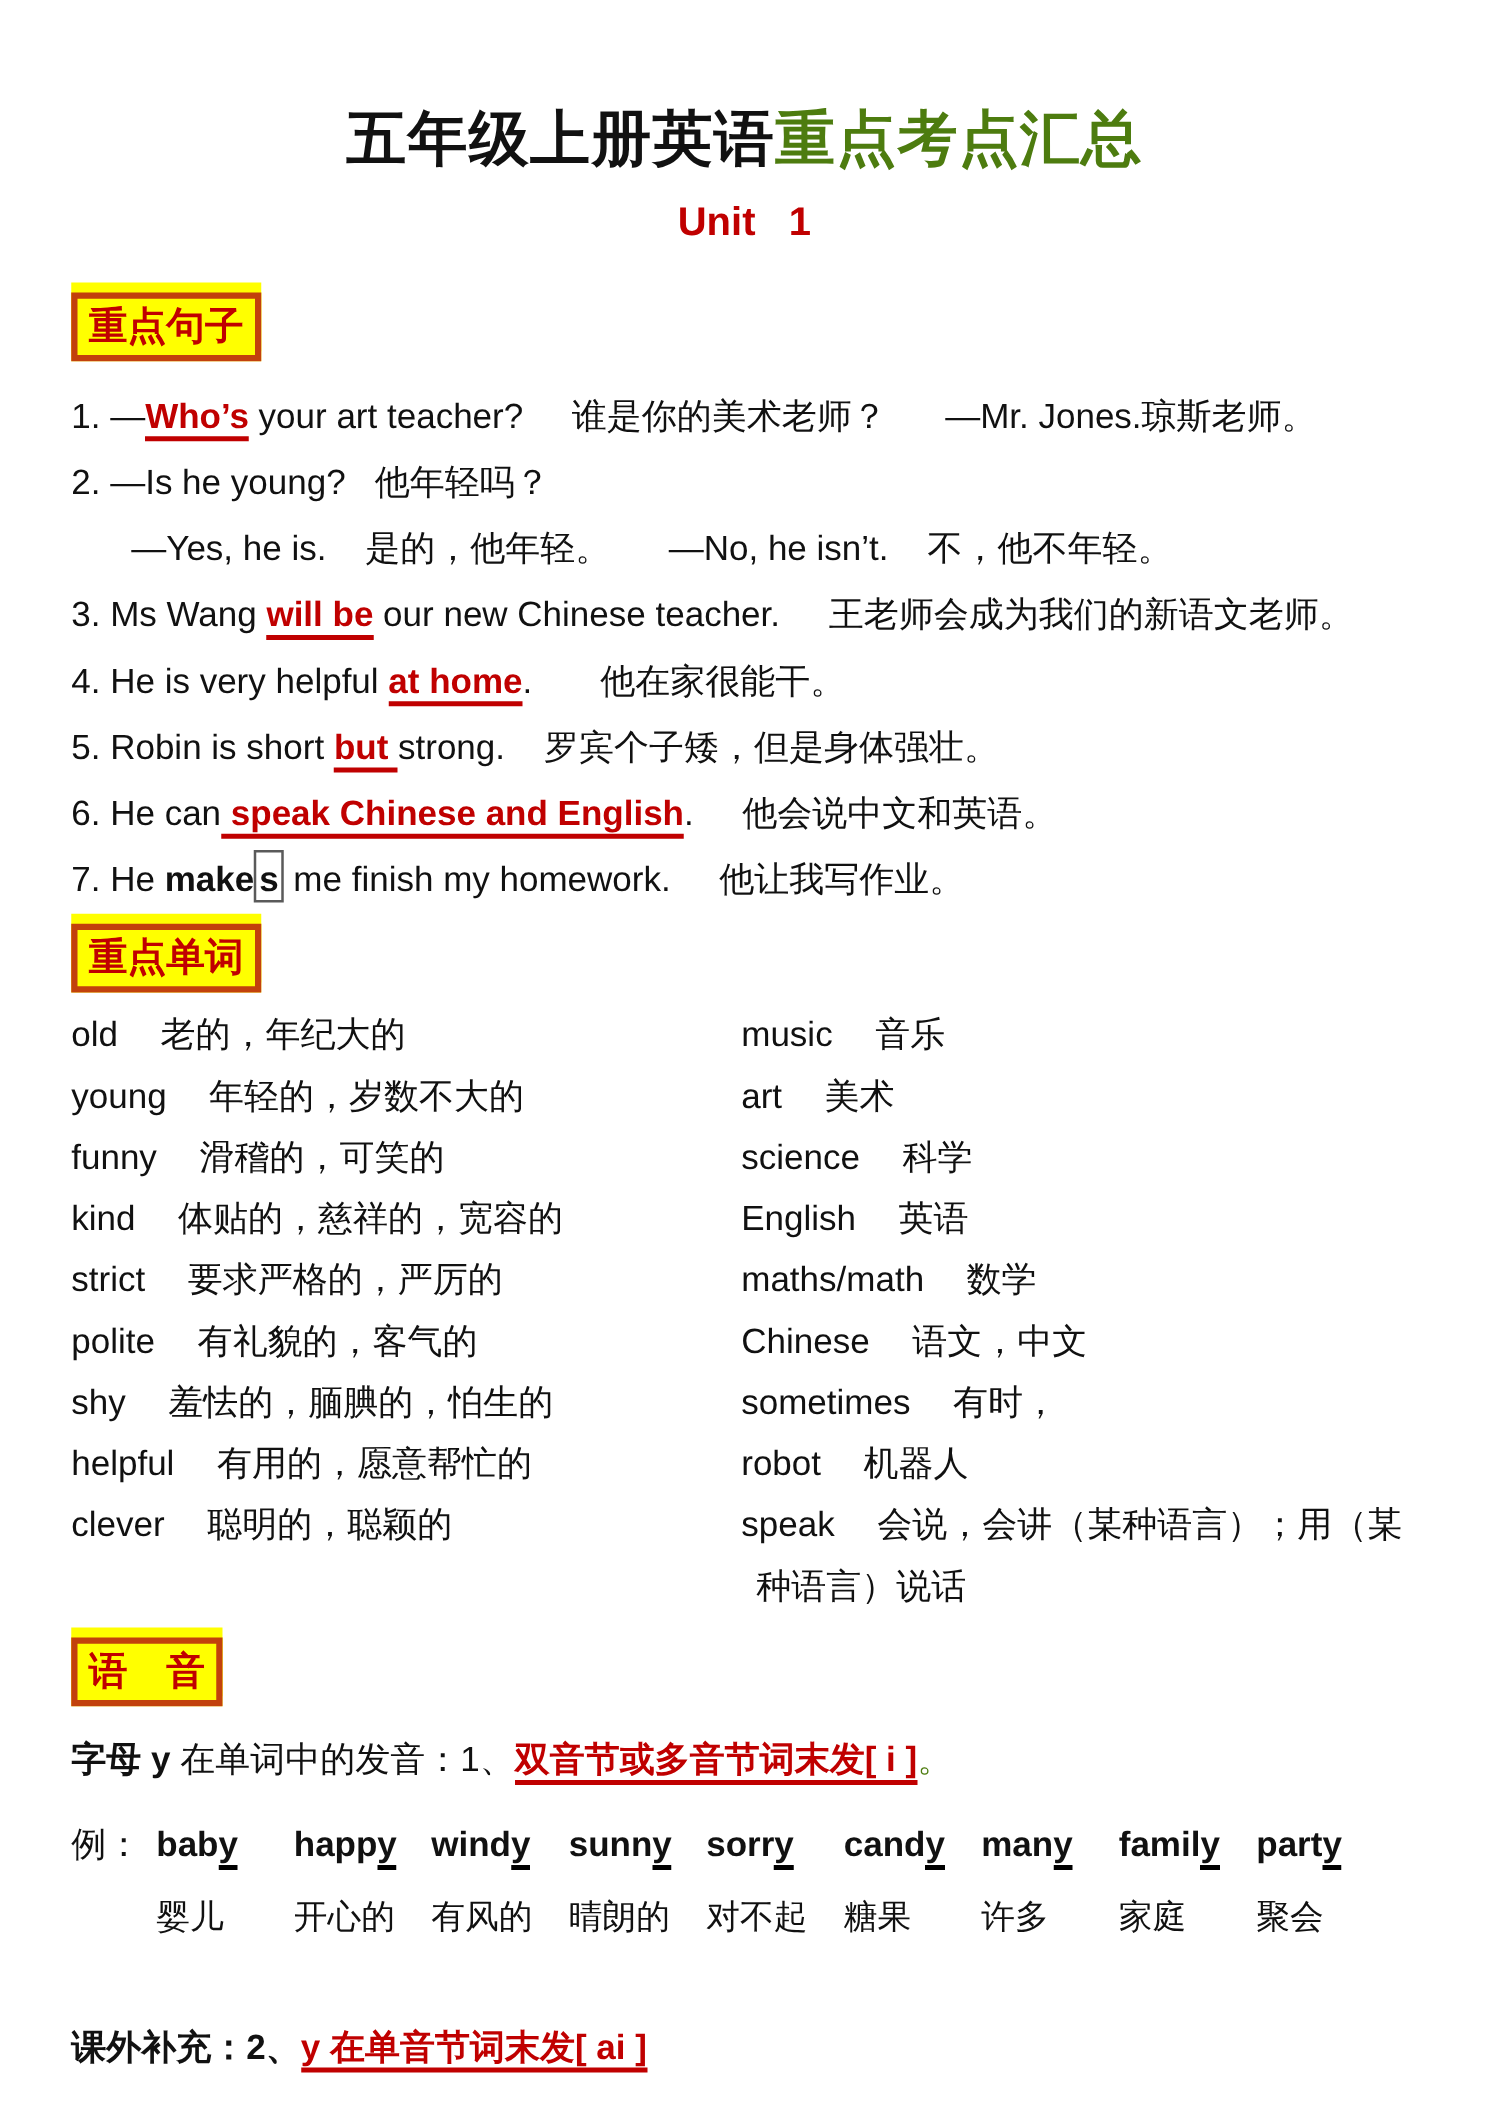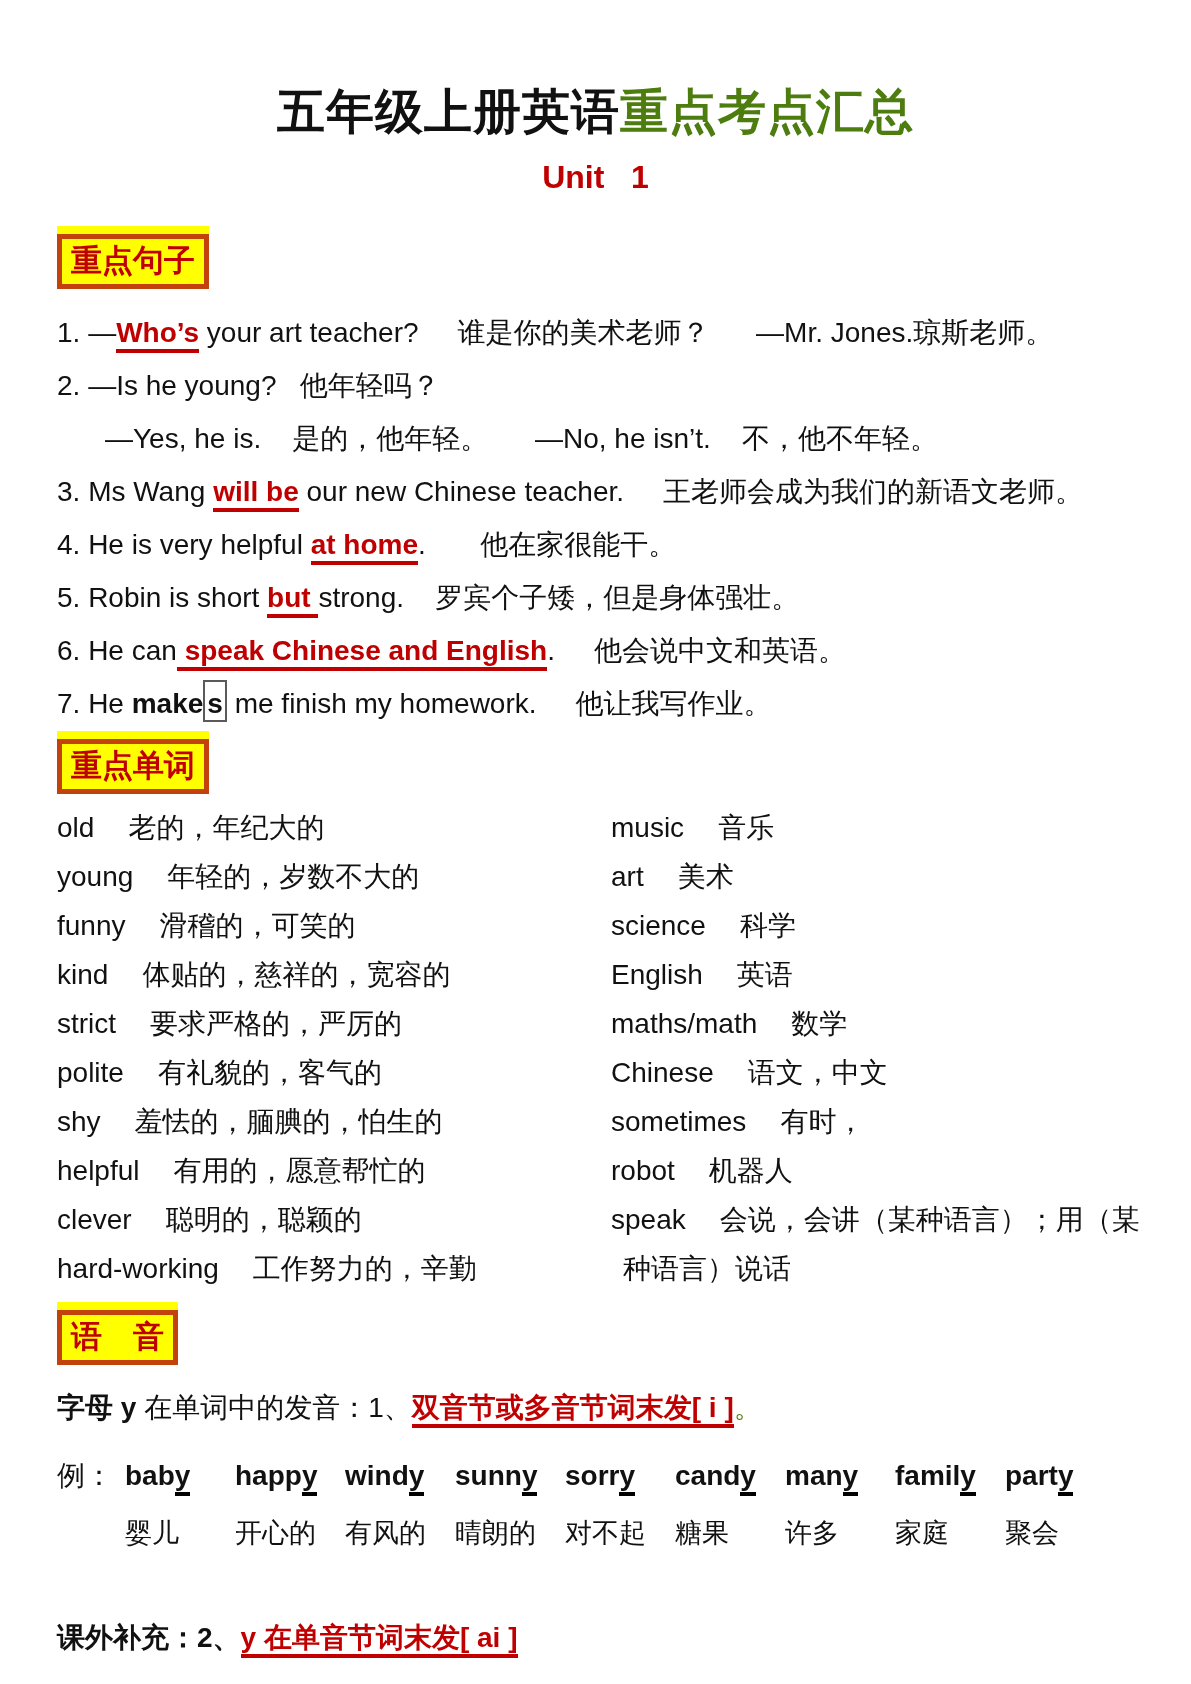--- a/index.html
+++ b/index.html
@@ -67,21 +67,21 @@
   .box {
     font-weight: bold;
     border: 2px solid #5a5a5a;
     padding: 6px 2px 1px;
   }
 
   .words {
     margin-top: 16px;
     display: grid;
     grid-template-columns: 518px 1fr;
-    column-gap: 36px;
+    column-gap: 18px;
   }
   .word-col { min-width: 0; }
   .word-row {
     font-size: 28px;
     line-height: 35px;
     margin-bottom: 14px;
     white-space: nowrap;
   }
   .word-row .zh { margin-left: 34px; }
   .word-row .zh.noen { margin-left: 12px; }
@@ -141,21 +141,20 @@
     <div class="word-col">
         <div class="word-row"><span class="en">old</span><span class="zh">老的，年纪大的</span></div>
         <div class="word-row"><span class="en">young</span><span class="zh">年轻的，岁数不大的</span></div>
         <div class="word-row"><span class="en">funny</span><span class="zh">滑稽的，可笑的</span></div>
         <div class="word-row"><span class="en">kind</span><span class="zh">体贴的，慈祥的，宽容的</span></div>
         <div class="word-row"><span class="en">strict</span><span class="zh">要求严格的，严厉的</span></div>
         <div class="word-row"><span class="en">polite</span><span class="zh">有礼貌的，客气的</span></div>
         <div class="word-row"><span class="en">shy</span><span class="zh">羞怯的，腼腆的，怕生的</span></div>
         <div class="word-row"><span class="en">helpful</span><span class="zh">有用的，愿意帮忙的</span></div>
         <div class="word-row"><span class="en">clever</span><span class="zh">聪明的，聪颖的</span></div>
-        <div class="word-row"><span class="en">hard-working</span><span class="zh">工作努力的，辛勤</span></div>
       </div>
     <div class="word-col">
         <div class="word-row"><span class="en">music</span><span class="zh">音乐</span></div>
         <div class="word-row"><span class="en">art</span><span class="zh">美术</span></div>
         <div class="word-row"><span class="en">science</span><span class="zh">科学</span></div>
         <div class="word-row"><span class="en">English</span><span class="zh">英语</span></div>
         <div class="word-row"><span class="en">maths/math</span><span class="zh">数学</span></div>
         <div class="word-row"><span class="en">Chinese</span><span class="zh">语文，中文</span></div>
         <div class="word-row"><span class="en">sometimes</span><span class="zh">有时，</span></div>
         <div class="word-row"><span class="en">robot</span><span class="zh">机器人</span></div>

